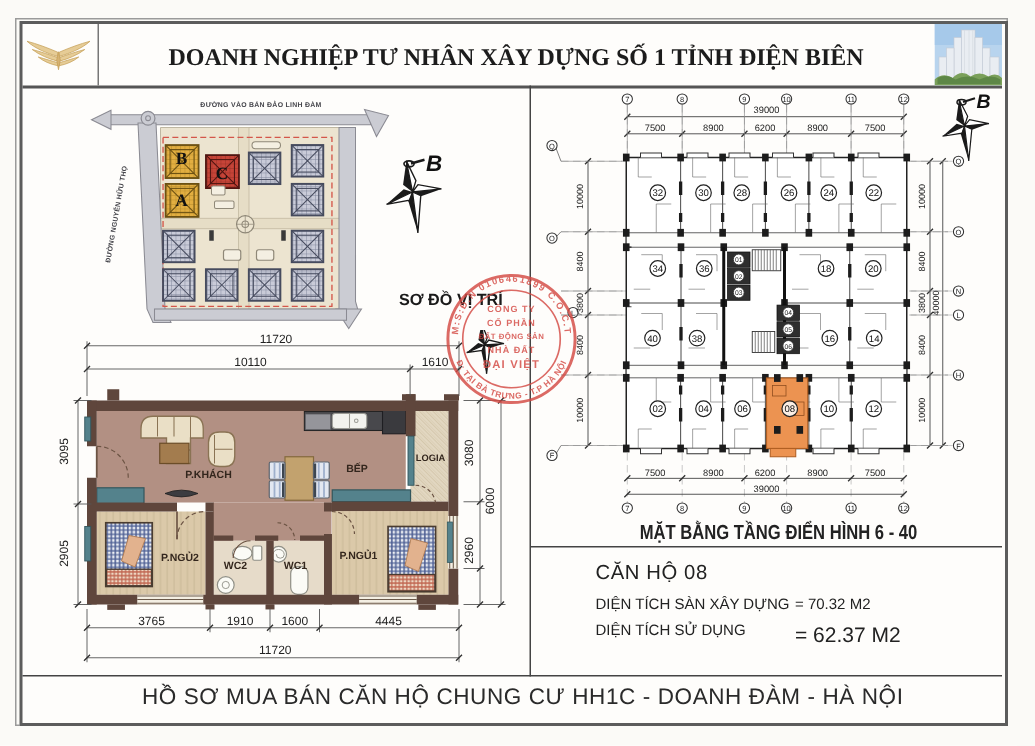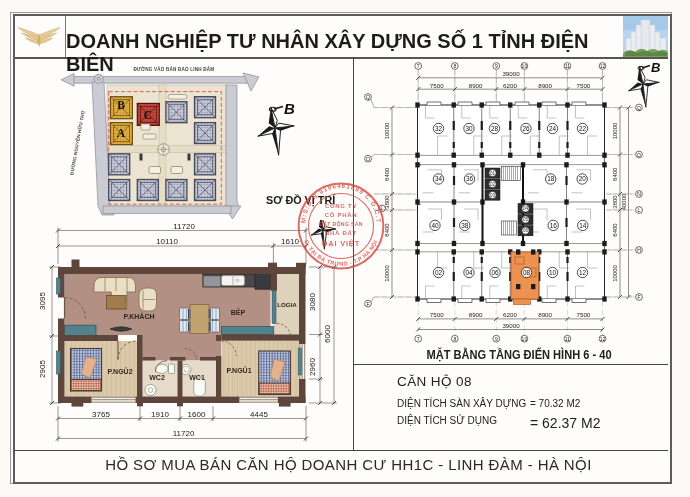--- a/index.html
+++ b/index.html
@@ -22,21 +22,21 @@
     <path d="M1 2.5 C7.5 4.2 14.5 6.8 21.5 9.8 L21.5 12.6 C14 10.4 6.5 7.4 1 2.5 Z"></path>
     <path d="M4.5 8 C10.5 9.6 16.5 11.6 21.5 13.4 L21.5 15.8 C15.5 14.2 9.5 11.8 4.5 8 Z"></path>
     <path d="M8.5 13 C13.5 14.4 18 15.8 21.5 16.8 L21.5 18.8 C16.5 17.8 12 15.9 8.5 13 Z"></path>
     <path d="M43 2.5 C36.5 4.2 29.5 6.8 22.5 9.8 L22.5 12.6 C30 10.4 37.5 7.4 43 2.5 Z"></path>
     <path d="M39.5 8 C33.5 9.6 27.5 11.6 22.5 13.4 L22.5 15.8 C28.5 14.2 34.5 11.8 39.5 8 Z"></path>
     <path d="M35.5 13 C30.5 14.4 26 15.8 22.5 16.8 L22.5 18.8 C27.5 17.8 32 15.9 35.5 13 Z"></path>
     <path d="M22 9.5 L20.8 15 L22 21.5 L23.2 15 Z" fill="#d6b273"></path>
   </g>
 </svg>
 
-<div class="abs" style="left:66px;top:30px;width:556px;text-align:left;font-size:20px;font-weight:bold;color:#1c1c1c;">DOANH NGHIỆP TƯ NHÂN XÂY DỰNG SỐ 1 TỈNH ĐIỆN BIÊN</div>
+<div class="abs" style="left:66px;top:30px;width:556px;text-align:center;font-size:16px;font-weight:bold;color:#1c1c1c;font-family:Liberation Serif, serif;">DOANH NGHIỆP TƯ NHÂN XÂY DỰNG SỐ 1 TỈNH ĐIỆN BIÊN</div>
 
 <svg class="abs" style="left:623px;top:16px;" width="45" height="41" viewBox="0 0 45 41">
   <rect x="0" y="0" width="45" height="41" fill="#b8d4ee"></rect>
   <rect x="0" y="0" width="45" height="14" fill="#a6c9ea"></rect>
   <g fill="#e9edf2" stroke="#c2c9d4" stroke-width="0.4">
     <rect x="18" y="4" width="9" height="33"></rect>
     <rect x="13" y="9" width="5" height="28"></rect>
     <rect x="27" y="9" width="5" height="28"></rect>
     <rect x="8" y="16" width="5" height="21"></rect>
     <rect x="32" y="16" width="5" height="21"></rect>
@@ -49,21 +49,21 @@
   <path d="M0 37 Q6 32 12 36 Q18 30 24 35 Q30 31 36 35 Q41 32 45 36 L45 41 L0 41 Z" fill="#7aa05a"></path>
   <path d="M2 36 Q8 33 14 37 Q22 33 30 37 Q38 33 44 37 L44 40 L2 40 Z" fill="#5d8746"></path>
 </svg>
 
 <div class="abs" style="left:353px;top:57px;width:1.3px;height:394px;background:#444;"></div>
 
 <div class="abs" style="left:354px;top:364px;width:314px;height:1.3px;background:#444;"></div>
 
 <div class="abs" style="left:15px;top:450px;width:653px;height:1.3px;background:#444;"></div>
 
-<div class="abs" style="left:22px;top:456px;width:653px;text-align:center;font-size:15px;color:#2a2a2a;letter-spacing:0.4px;">HỒ SƠ MUA BÁN CĂN HỘ DOANH CƯ HH1C - LINH ĐÀM - HÀ NỘI</div>
+<div class="abs" style="left:22px;top:456px;width:653px;text-align:center;font-size:15px;color:#2a2a2a;letter-spacing:0.4px;">HỒ SƠ MUA BÁN CĂN HỘ CHUNG CƯ HH1C - DOANH ĐÀM - HÀ NỘI</div>
 
 <div class="abs" style="left:397px;top:374px;font-size:13.5px;font-weight:normal;color:#222;letter-spacing:0.4px;">CĂN HỘ 08</div>
 
 <div class="abs" style="left:397px;top:398px;font-size:10px;color:#222;">DIỆN TÍCH SÀN XÂY DỰNG</div>
 <div class="abs" style="left:530px;top:398px;font-size:10px;color:#222;text-align:right;">= 70.32 M2</div>
 
 <div class="abs" style="left:397px;top:415px;font-size:10px;color:#222;">DIỆN TÍCH SỬ DỤNG</div>
 <div class="abs" style="left:530px;top:415px;font-size:14px;color:#222;">= 62.37 M2</div>
 
 <div class="abs" style="left:364px;top:347px;width:310px;text-align:center;font-size:13.5px;font-weight:bold;color:#222;transform:scaleX(0.82);">MẶT BẰNG TẦNG ĐIỂN HÌNH 6 - 40</div>

